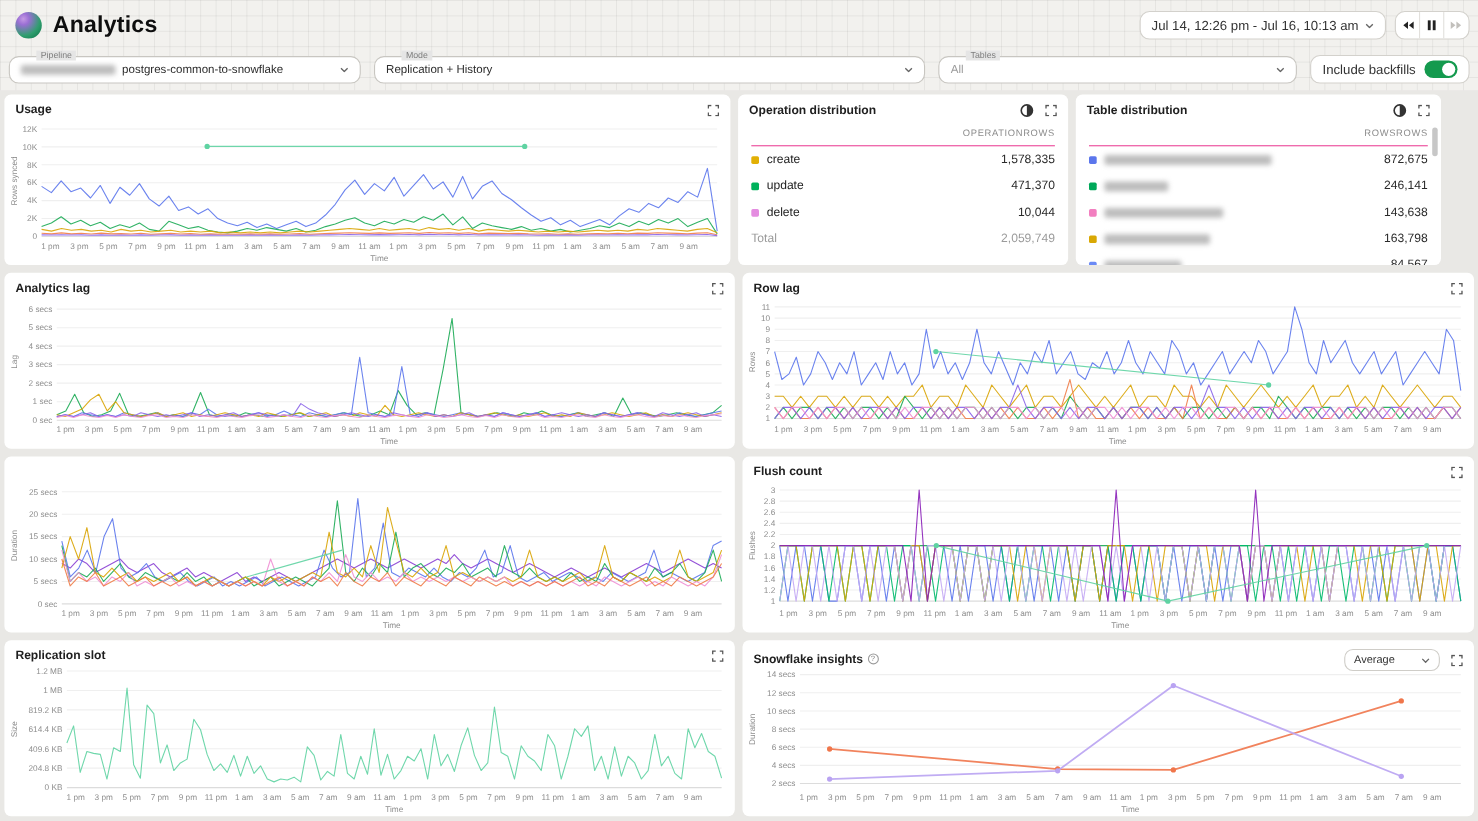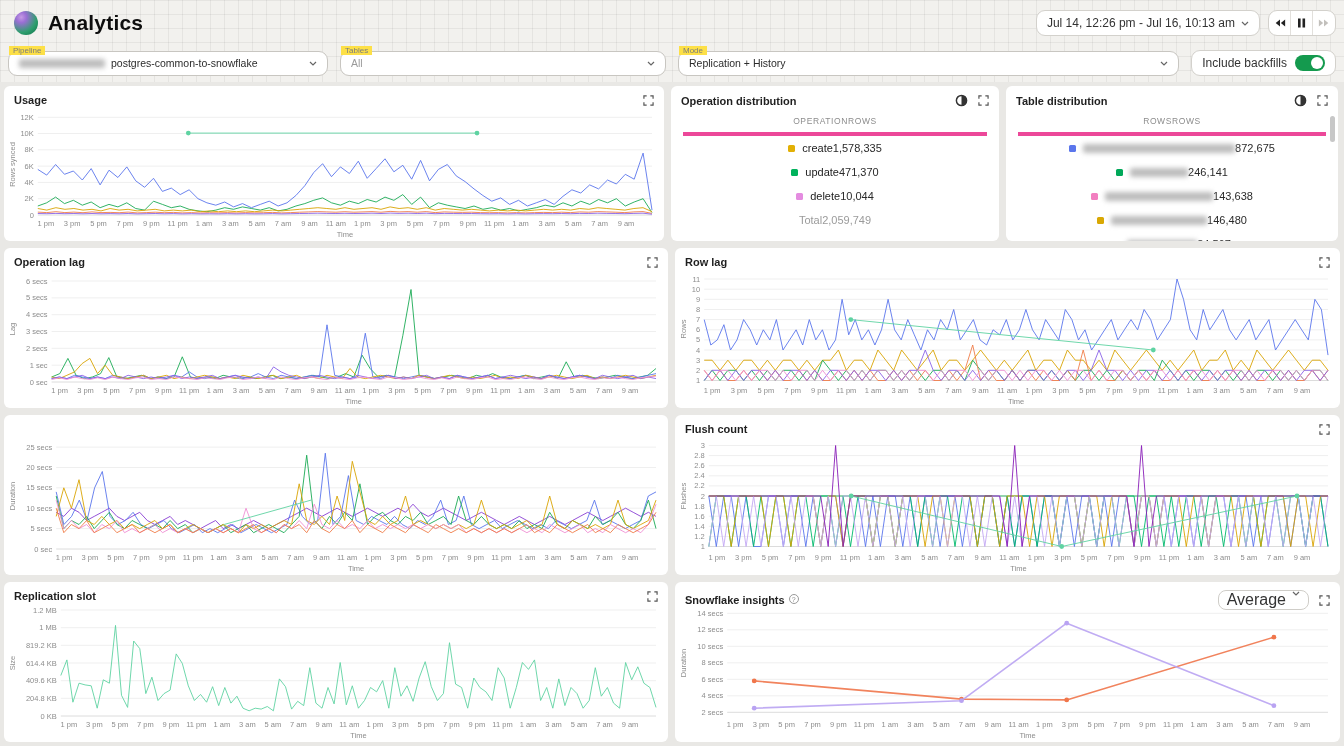--- a/index.html
+++ b/index.html
@@ -19,56 +19,56 @@
   .chip{background:#fff;border:1px solid #d3d1cc;border-radius:9px;display:flex;align-items:center;
     font-size:12px;color:#333;height:26px;padding:0 10px;gap:6px}
   .btn-group{background:#fff;border:1px solid #d3d1cc;border-radius:9px;height:26px;display:flex;align-items:stretch;overflow:hidden}
   .pbtn{width:22px;display:flex;align-items:center;justify-content:center;border-right:1px solid #e2e0dc;cursor:pointer}
   .pbtn:last-child{border-right:none}
 
   
   .filterbar{display:flex;align-items:center;gap:12px;padding:4px 0 0 0}
   .field{position:relative;height:25px;border:1px solid #c8c6c1;border-radius:9px;background:#fff;
     display:flex;align-items:center;padding:0 10px;font-size:10.5px;color:#2c2c2c;gap:6px}
-  .field .flabel{position:absolute;top:-6px;left:0;font-size:8px;color:#7d7d7d;background:#fde047;padding:0 4px;line-height:9px}
+  .field .flabel{position:absolute;top:-6px;left:24px;font-size:8px;color:#7d7d7d;background:#e5e5e5;padding:0 4px;line-height:9px}
   .field .chev{margin-left:auto}
   .f-pipeline{width:320px}
   .f-tables{width:326px}
   .f-mode{flex:1}
   .muted{color:#9a9a9a}
   .blur{display:inline-block;height:9px;border-radius:2px;background:#bdbdbd;filter:blur(2.5px);vertical-align:middle}
   .backfills{gap:8px}
   .toggle{width:30px;height:16px;border-radius:9px;background:#149a4e;position:relative;flex:none}
   .toggle .knob{position:absolute;top:2px;right:2px;width:12px;height:12px;border-radius:50%;background:#fff}
 
   
   .grid{padding:4px;display:flex;flex-direction:column;gap:7px}
   .row{display:flex;gap:7px}
   .card{background:#fff;border-radius:6px;position:relative;overflow:hidden}
   .h155{height:155px}.h160{height:160px}
-  .w660{width:660px}.w330{width:328px}.w332{width:332px}.w664{width:664px}.w665{width:665px}
+  .w660{width:660px}.w330{width:300px}.w332{width:332px}.w664{width:664px}.w665{width:665px}
   .chead{display:flex;align-items:center;padding:8px 10px 0 10px;gap:10px}
   .ctitle{font-size:11px;font-weight:700;color:#1f1f1f}
   .chead .tools{margin-left:auto;display:flex;align-items:center;gap:10px}
   .chart{position:absolute;left:4px;right:4px;top:22px;bottom:2px}
   svg text.tick{font-family:"Liberation Sans",sans-serif;font-size:7.5px;fill:#8d8d8d}
 
   
   .ttable{padding:2px 12px 0 12px;font-size:11px}
-  .thead{display:flex;justify-content:center;font-size:8.5px;letter-spacing:.6px;color:#8c8c8c;
-    padding:7px 0 6px 0;border-bottom:4px solid #ec4899}
-  .trow{display:flex;justify-content:center;align-items:center;padding:6px 0}
+  .thead{display:flex;justify-content:flex-end;font-size:8.5px;letter-spacing:.6px;color:#8c8c8c;
+    padding:7px 0 6px 0;border-bottom:1px solid #ec4899}
+  .trow{display:flex;justify-content:space-between;align-items:center;padding:6px 0}
   .cell-label{display:flex;align-items:center;gap:7px}
   .sw{width:7px;height:7px;border-radius:1.5px;display:inline-block;flex:none}
   .cell-val{color:#2a2a2a}
   .total .cell-label,.total .cell-val{color:#9b9b9b}
   .scrollthumb{position:absolute;right:3px;top:30px;width:5px;height:26px;border-radius:3px;background:#c7c7c7}
 
-  .select-sm{border:1px solid #cfcdc8;border-radius:8px;height:20px;display:flex;align-items:flex-start;
-    gap:6px;padding:0 8px;font-size:16px;color:#333;background:#fff}
+  .select-sm{border:1px solid #cfcdc8;border-radius:8px;height:20px;display:flex;align-items:center;
+    gap:24px;padding:0 8px;font-size:10px;color:#333;background:#fff}
   .helpq{width:10px;height:10px;border-radius:50%;border:1px solid #9a9a9a;color:#8b8b8b;font-size:7px;
     display:inline-flex;align-items:center;justify-content:center;margin-left:4px}
   .titlewrap{display:flex;align-items:flex-start}
 </style>
 </head>
 <body>
 
 <div class="header">
   <div class="topbar">
     <div class="logo"></div>
@@ -103,30 +103,30 @@
 
   <div class="filterbar">
     <div class="field f-pipeline">
       <span class="flabel">Pipeline</span>
       <span class="blur" style="width:86px"></span>
       <span>postgres-common-to-snowflake</span>
       <svg class="chev" width="8" height="5" viewBox="0 0 8 5">
           <polyline points="1,1 4,4 7,1" fill="none" stroke="#666" stroke-width="1.2"></polyline>
         </svg>
     </div>
+    <div class="field f-mode">
+      <span class="flabel">Mode</span>
+      <span>Replication + History</span>
+      <svg class="chev" width="8" height="5" viewBox="0 0 8 5">
+          <polyline points="1,1 4,4 7,1" fill="none" stroke="#666" stroke-width="1.2"></polyline>
+        </svg>
+    </div>
     <div class="field f-tables">
       <span class="flabel">Tables</span>
       <span class="muted">All</span>
-      <svg class="chev" width="8" height="5" viewBox="0 0 8 5">
-          <polyline points="1,1 4,4 7,1" fill="none" stroke="#666" stroke-width="1.2"></polyline>
-        </svg>
-    </div>
-    <div class="field f-mode">
-      <span class="flabel">Mode</span>
-      <span>Replication + History</span>
       <svg class="chev" width="8" height="5" viewBox="0 0 8 5">
           <polyline points="1,1 4,4 7,1" fill="none" stroke="#666" stroke-width="1.2"></polyline>
         </svg>
     </div>
     <div class="chip backfills">
       <span>Include backfills</span>
       <span class="toggle">
           <span class="knob"></span>
         </span>
     </div>
@@ -282,39 +282,39 @@
                 <i class="sw" style="background:#f27fc0"></i>
                 <span class="blur" style="width:108px"></span>
               </span>
        <span class="cell-val">143,638</span>
             </div>
             <div class="trow">
        <span class="cell-label">
                 <i class="sw" style="background:#d9a804"></i>
                 <span class="blur" style="width:96px"></span>
               </span>
-       <span class="cell-val">146,480</span>
+       <span class="cell-val">163,798</span>
             </div>
             <div class="trow">
        <span class="cell-label">
                 <i class="sw" style="background:#6b8af5"></i>
                 <span class="blur" style="width:70px"></span>
               </span>
        <span class="cell-val">84,567</span>
             </div>
           </div>
       </div>
       <div class="scrollthumb"></div>
     </div>
   </div>
 
   <div class="row">
     <div class="card h160 w664">
       <div class="chead">
-        <span class="ctitle">Operation lag</span>
+        <span class="ctitle">Analytics lag</span>
         <span class="tools">
             <svg width="11" height="11" viewBox="0 0 12 12">
               <path d="M1 4 V1 H4 M8 1 H11 V4 M11 8 V11 H8 M4 11 H1 V8" fill="none" stroke="#555" stroke-width="1.3"></path>
             </svg>
           </span>
       </div>
       <div class="chart"><svg width="656" height="136" viewBox="0 0 656 136">
             <line x1="43.599999999999994" x2="648" y1="112.0" y2="112.0" stroke="#dcdcdc" stroke-width="1"></line>
             <text x="39.599999999999994" y="114.5" text-anchor="end" class="tick">0 sec</text>
             <line x1="43.599999999999994" x2="648" y1="95.2" y2="95.2" stroke="#efefef" stroke-width="1"></line>

